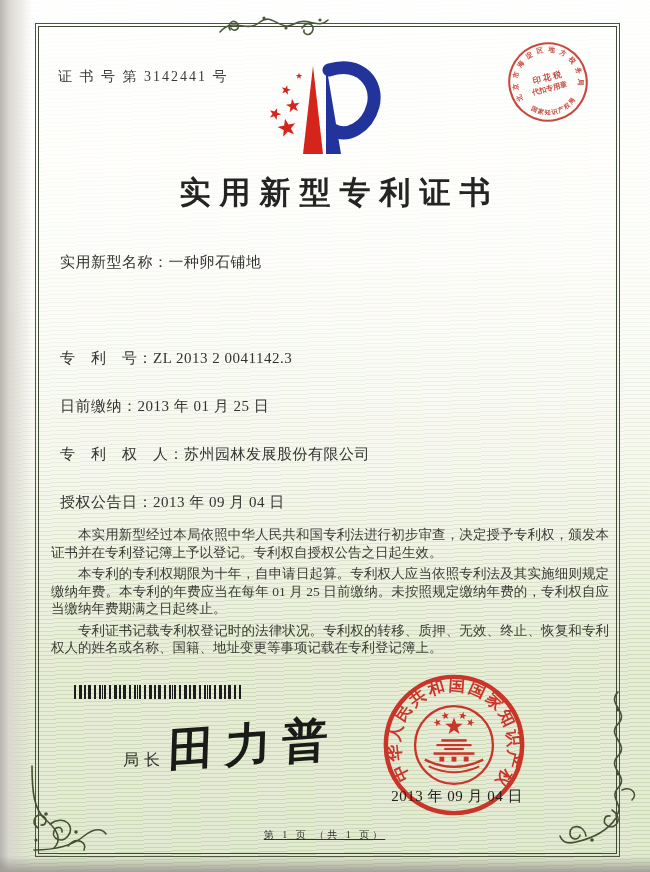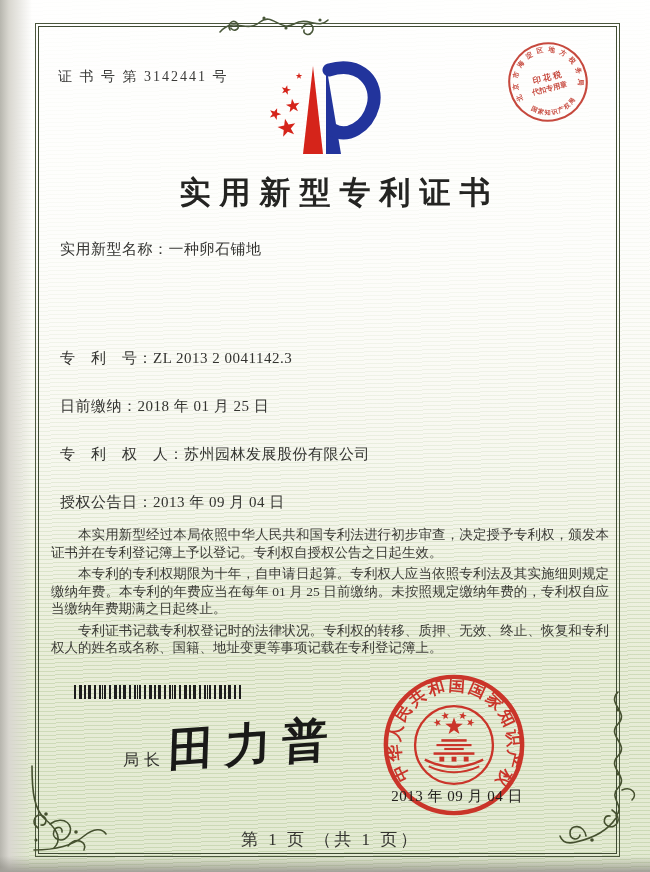--- a/index.html
+++ b/index.html
@@ -16,33 +16,33 @@
       linear-gradient(180deg,#fbfaf2 0%,#f5f4e8 40%,#eaeeda 68%,#e2e9d1 100%);}
   .wash{position:absolute;inset:0;pointer-events:none;
     background:linear-gradient(180deg, rgba(255,255,255,.95) 0%, rgba(255,255,255,.8) 28%, rgba(255,255,255,.45) 52%, rgba(255,255,255,0) 76%);}
   .frame{position:absolute;left:38px;top:26px;width:577px;height:826px;
     border:1.2px solid #3f4b33;outline:1px solid #4a563c;outline-offset:2px;}
   .abs{position:absolute;}
   .cert-no{left:58px;top:68px;font-size:14px;letter-spacing:2px;color:#3a3a38;white-space:nowrap;}
   .title{left:38px;top:172px;width:577px;text-align:center;font-size:31px;font-weight:700;
     color:#242422;letter-spacing:9px;white-space:nowrap;margin-left:13px;}
   .field{left:60px;font-size:15px;color:#333330;white-space:nowrap;letter-spacing:.5px;}
-  .f0{top:240px}.f1{top:301px}.f2{top:349px}.f3{top:397px}.f4{top:445px}.f5{top:493px}
+  .f0{top:253px}.f1{top:301px}.f2{top:349px}.f3{top:397px}.f4{top:445px}.f5{top:493px}
   .body-text{left:45px;top:526px;width:558px;font-size:13.5px;line-height:17.5px;color:#3b3b36;text-align:justify;margin-left:6px;}
   .body-text p{margin:0 0 4px 0;text-indent:2em;}
   .barcode{left:74px;top:685px;width:167px;height:14px;
     background-image:
       repeating-linear-gradient(90deg,#1d1d1d 0px,#1d1d1d 2px,rgba(0,0,0,0) 2px,rgba(0,0,0,0) 5px),
       repeating-linear-gradient(90deg,#1d1d1d 0px,#1d1d1d 1px,rgba(0,0,0,0) 1px,rgba(0,0,0,0) 7px);}
   .signer{left:123px;top:750px;font-size:16px;letter-spacing:5px;color:#2e2e2a;}
   .signature{left:168px;top:714px;font-size:46px;font-weight:700;color:#1a1a18;letter-spacing:11px;
     transform:rotate(-4deg) skewX(-6deg);white-space:nowrap;}
   .seal-date{left:386px;top:787px;width:142px;text-align:center;font-size:15px;color:#23211e;
     letter-spacing:.5px;white-space:nowrap;}
-  .footer{left:42px;top:828px;width:577px;text-align:center;font-size:17px;letter-spacing:3px;color:#33332f;}
+  .footer{left:36px;top:828px;width:577px;text-align:center;font-size:10px;letter-spacing:3px;color:#33332f;text-decoration:underline;}
   .tax-seal{left:504px;top:38px;width:88px;height:88px;transform:rotate(-14deg);opacity:.92;}
   .main-seal{left:381px;top:672px;width:146px;height:146px;opacity:.93;}
   .seal-text{font-family:"Liberation Serif","DejaVu Serif",serif;font-weight:bold;}
   .logo{left:253px;top:58px;width:128px;height:102px;}
   svg{display:block;}
 </style>
 </head>
 <body>
 
 <div class="photo">
@@ -94,21 +94,21 @@
         <textPath href="#taxBottom">国家知识产权局</textPath>
       </text>
       <text class="seal-text" x="0" y="-2" text-anchor="middle" fill="#c23a2e" font-size="9.5">印 花 税</text>
       <text class="seal-text" x="0" y="10" text-anchor="middle" fill="#c23a2e" font-size="8.2">代扣专用章</text>
     </svg>
 
     <div class="abs title">实用新型专利证书</div>
 
     <div class="abs field f0"><span>实用新型名称：</span><span>一种卵石铺地</span></div>
     <div class="abs field f2"><span>专　利　号：</span><span>ZL 2013 2 0041142.3</span></div>
-    <div class="abs field f3"><span>日前缴纳：</span><span>2018 年 01 月 25 日</span></div>
+    <div class="abs field f3"><span>日前缴纳：</span><span>2013 年 01 月 25 日</span></div>
     <div class="abs field f4"><span>专　利　权　人：</span><span>苏州园林发展股份有限公司</span></div>
     <div class="abs field f5"><span>授权公告日：</span><span>2013 年 09 月 04 日</span></div>
 
     <div class="abs body-text">
       <p>本实用新型经过本局依照中华人民共和国专利法进行初步审查，决定授予专利权，颁发本证书并在专利登记簿上予以登记。专利权自授权公告之日起生效。</p>
       <p>本专利的专利权期限为十年，自申请日起算。专利权人应当依照专利法及其实施细则规定缴纳年费。本专利的年费应当在每年 01 月 25 日前缴纳。未按照规定缴纳年费的，专利权自应当缴纳年费期满之日起终止。</p>
       <p>专利证书记载专利权登记时的法律状况。专利权的转移、质押、无效、终止、恢复和专利权人的姓名或名称、国籍、地址变更等事项记载在专利登记簿上。</p>
     </div>
 
     <div class="abs barcode"></div>

